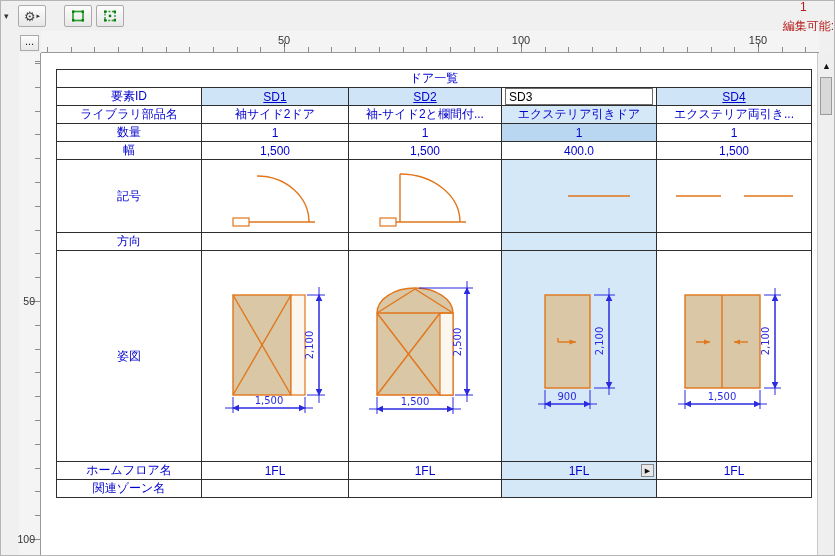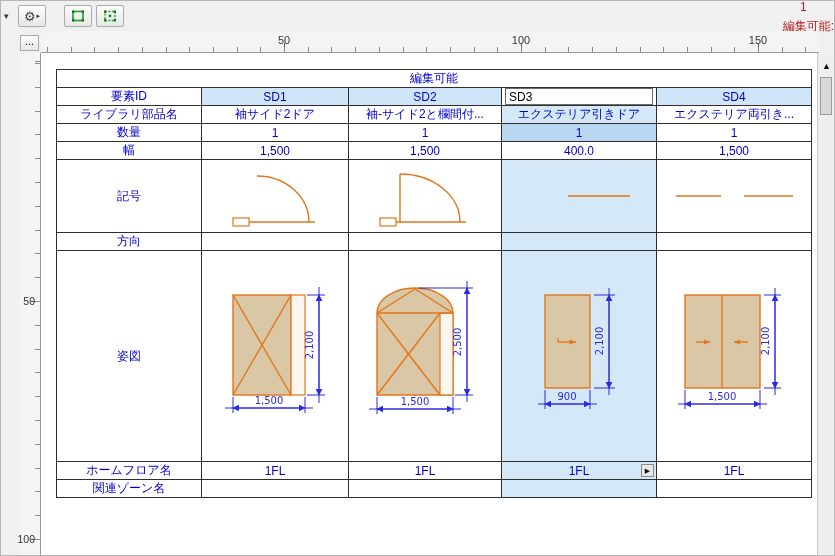--- a/index.html
+++ b/index.html
@@ -40,21 +40,21 @@
   .canvas { position:absolute; left:40px; top:52px; right:17px; bottom:0; background:#fff; overflow:hidden; }
   .vscroll { position:absolute; right:0; top:52px; width:17px; bottom:0; background:#efefef; border-left:1px solid #c9c9c9; }
   .vs-up { position:absolute; top:8px; left:0; width:17px; height:14px; text-align:center; font-size:9px; color:#111; cursor:pointer; }
   .vs-thumb { position:absolute; top:24px; left:2px; right:2px; height:38px; background:#d8d8d8; border:1px solid #9b9b9b; cursor:pointer; }
 
   
   table.sched { border-collapse:collapse; table-layout:fixed; width:755px; margin:16px 0 0 15px; background:#fff; }
   table.sched td { border:1px solid #2e2e2e; font-size:12px; color:#0000cd; text-align:center; height:17px; padding:0 3px;
                    white-space:nowrap; overflow:hidden; vertical-align:middle; }
   td.title-cell { font-size:12.5px; }
-  td.hdr { background:#cfe4f6; }
+  td.hdr { background:#cfe4f6;text-decoration:underline; }
   td.sel { background:#d5e8f8; }
   td.qty-sel { background:#b9d7f0; }
   td.editval { background:#fff; color:#000; text-align:left; }
   td.idedit { padding:0; background:#fff; }
   .cellinput { width:100%; height:17px; border:1px solid #6b6b6b; background:#fff; color:#000; font-size:12px;
                font-family:inherit; padding:0 3px; outline:none; }
   td.draw { padding:0; }
   td.sym { height:72px; }
   td.elev { height:210px; }
   td.floor-sel { position:relative; }
@@ -138,21 +138,21 @@
     <table class="sched">
       <colgroup>
           <col style="width:145px">
           <col style="width:147px">
           <col style="width:153px">
           <col style="width:155px">
           <col style="width:155px">
         </colgroup>
       <tbody>
         <tr>
-          <td colspan="5" class="title-cell">編集可能</td>
+          <td colspan="5" class="title-cell">ドア一覧</td>
         </tr>
         <tr>
           <td>要素ID</td>
           <td class="hdr">SD1</td>
           <td class="hdr">SD2</td>
           <td class="idedit">
             <input class="cellinput" value="SD3" style="">
           </td>
           <td class="hdr">SD4</td>
         </tr>

